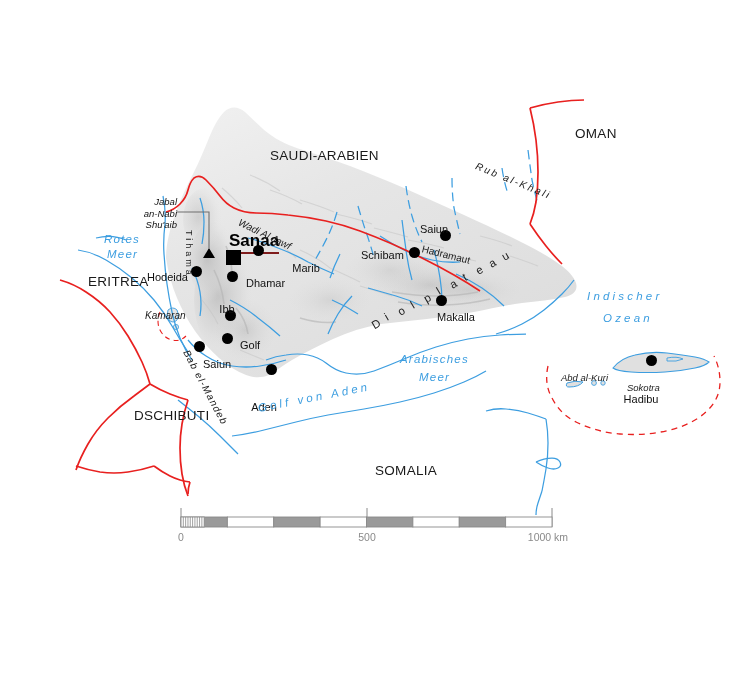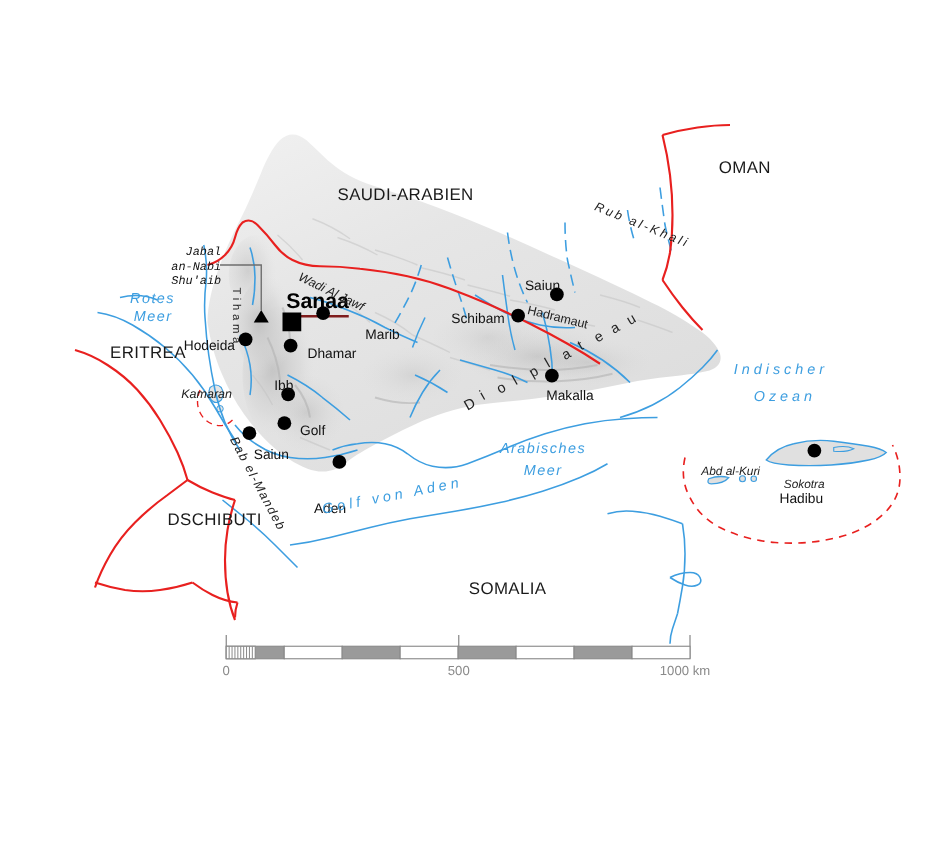--- a/index.html
+++ b/index.html
@@ -69,21 +69,20 @@
     font-size: 9.5px;
     color: #222;
     font-style: italic;
   }
   .callout {
     font-size: 9.5px;
     color: #111;
     font-style: italic;
     line-height: 11.5px;
     text-align: left;
-    font-family: Liberation Mono, monospace;
   }
   .scale-num {
     font-size: 10.5px;
     color: #8a8a8a;
   }
   .dot {
     position: absolute;
     width: 11px;
     height: 11px;
     border-radius: 50%;

